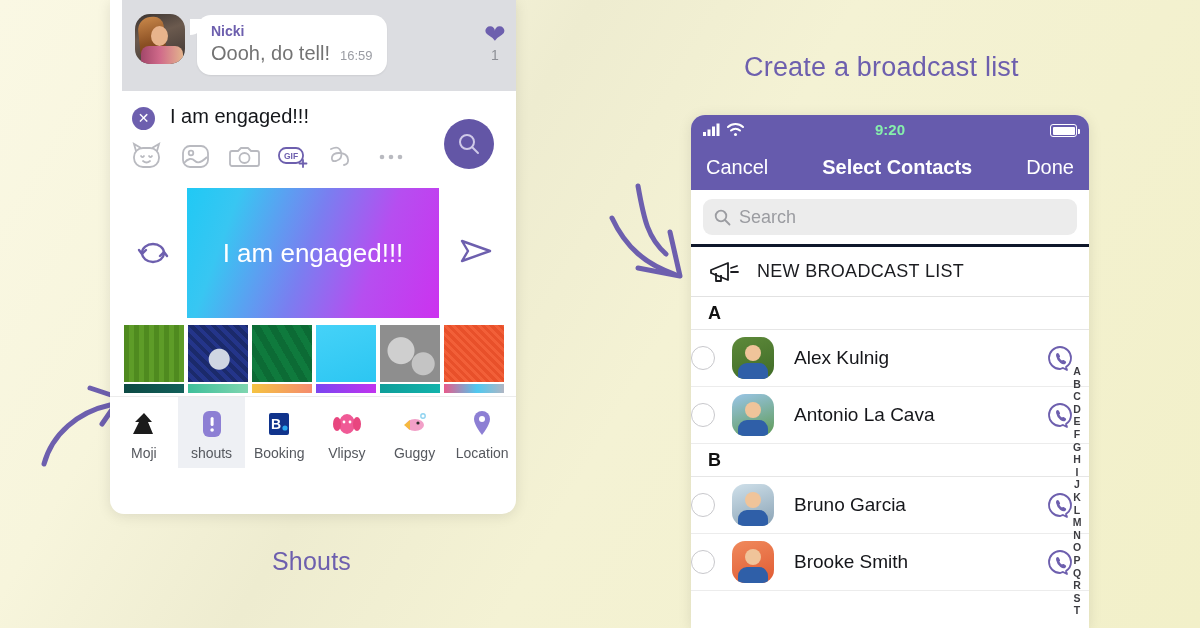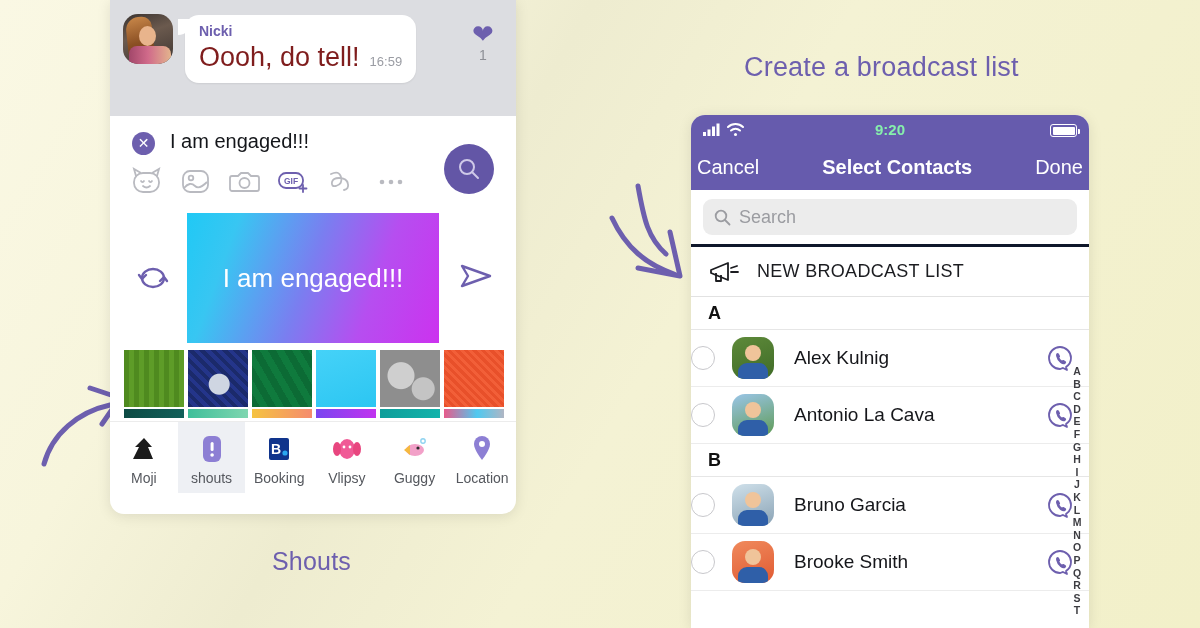--- a/index.html
+++ b/index.html
@@ -21,41 +21,41 @@
   
   .arrow { position:absolute; }
 
   
   .phone { position:absolute; background:#fff; overflow:hidden; }
 
   
   #phone-left { left:110px; top:0px; width:406px; height:514px;
     border-radius:0 0 14px 14px; box-shadow:0 2px 14px rgba(0,0,0,.10); }
 
-  .chat-area { height:116px; background:#dcdde1; position:relative; }
+  .chat-area { height:91px; background:#dcdde1; position:relative;margin-left:12px; }
   .msg-avatar { position:absolute; left:13px; top:14px; width:50px; height:50px;
     border-radius:15px; overflow:hidden;
     background:linear-gradient(160deg,#3a3330 0%,#6b5a4e 40%,#3d3431 100%); }
   .msg-avatar .hair { position:absolute; left:4px; top:3px; width:26px; height:42px;
     border-radius:13px 10px 6px 6px;
     background:linear-gradient(170deg,#c9884a,#8a4f23 60%,#6d3b19); transform:rotate(-6deg); }
   .msg-avatar .face { position:absolute; left:16px; top:12px; width:17px; height:20px;
     border-radius:50%; background:#e8b48c; }
   .msg-avatar .body { position:absolute; left:6px; bottom:0; width:42px; height:18px;
     border-radius:8px 8px 0 0; background:linear-gradient(90deg,#a2476a,#d06a8a 45%,#e3b48d); }
 
   .bubble { position:absolute; left:75px; top:15px; background:#fff;
     border-radius:14px; padding:8px 14px 10px 14px; min-width:172px;
     box-shadow:0 1px 2px rgba(0,0,0,.07); }
   .bubble:before { content:""; position:absolute; left:-7px; top:4px;
     width:14px; height:16px; background:#fff; border-radius:0 0 14px 0; }
   .bubble .who { position:relative; color:#6d5fae; font-weight:bold; font-size:14px;
     line-height:17px; }
   .bubble .row { position:relative; display:flex; align-items:baseline; gap:10px; margin-top:2px; }
-  .bubble .txt { font-size:27px; color:#7f1d1d; }
+  .bubble .txt { font-size:20px; color:#737373; }
   .bubble .time { font-size:13px; color:#9a9ca3; }
 
   .reaction { position:absolute; left:358px; top:22px; text-align:center; width:30px; }
   .reaction .heart { color:#6d5fae; font-size:26px; line-height:24px; display:block; }
   .reaction .cnt { font-size:14px; color:#8d8f96; display:block; margin-top:1px; }
 
   
   .compose { position:relative; height:92px; background:#fff; }
   .compose .close { position:absolute; left:22px; top:16px; width:23px; height:23px;
     border-radius:50%; background:#6d5fae; color:#fff; font-size:14px; line-height:23px;
@@ -116,21 +116,21 @@
     font-size:15px; font-weight:bold; }
   .sb-left { position:absolute; left:12px; top:8px; display:flex; align-items:flex-end; gap:5px; }
   .battery { position:absolute; right:12px; top:9px; width:27px; height:13px;
     border:1.5px solid #fff; border-radius:3px; }
   .battery:after { content:""; position:absolute; left:1.5px; top:1.5px; right:1.5px;
     bottom:1.5px; background:#fff; border-radius:1px; }
   .battery:before { content:""; position:absolute; right:-4px; top:4px; width:2px;
     height:5px; background:#fff; border-radius:0 1px 1px 0; }
 
   .navbar { height:45px; background:#665bad; color:#fff; display:flex;
-    align-items:center; justify-content:space-between; padding:0 6px; }
+    align-items:center; justify-content:space-between; padding:0 15px; }
   .navbar .side { font-size:20px; }
   .navbar .title { font-size:20px; font-weight:bold; }
 
   .search-wrap { height:54px; background:#fff; display:flex; align-items:center;
     padding:0 12px; }
   .search-box { flex:1; height:36px; background:#ececec; border-radius:9px;
     display:flex; align-items:center; gap:8px; padding:0 11px; }
   .search-box .ph { font-size:18px; color:#9b9ca1; }
 
   .bc-row { height:53px; border-top:3px solid #0f172a; border-bottom:1px solid #e2e2e2;

